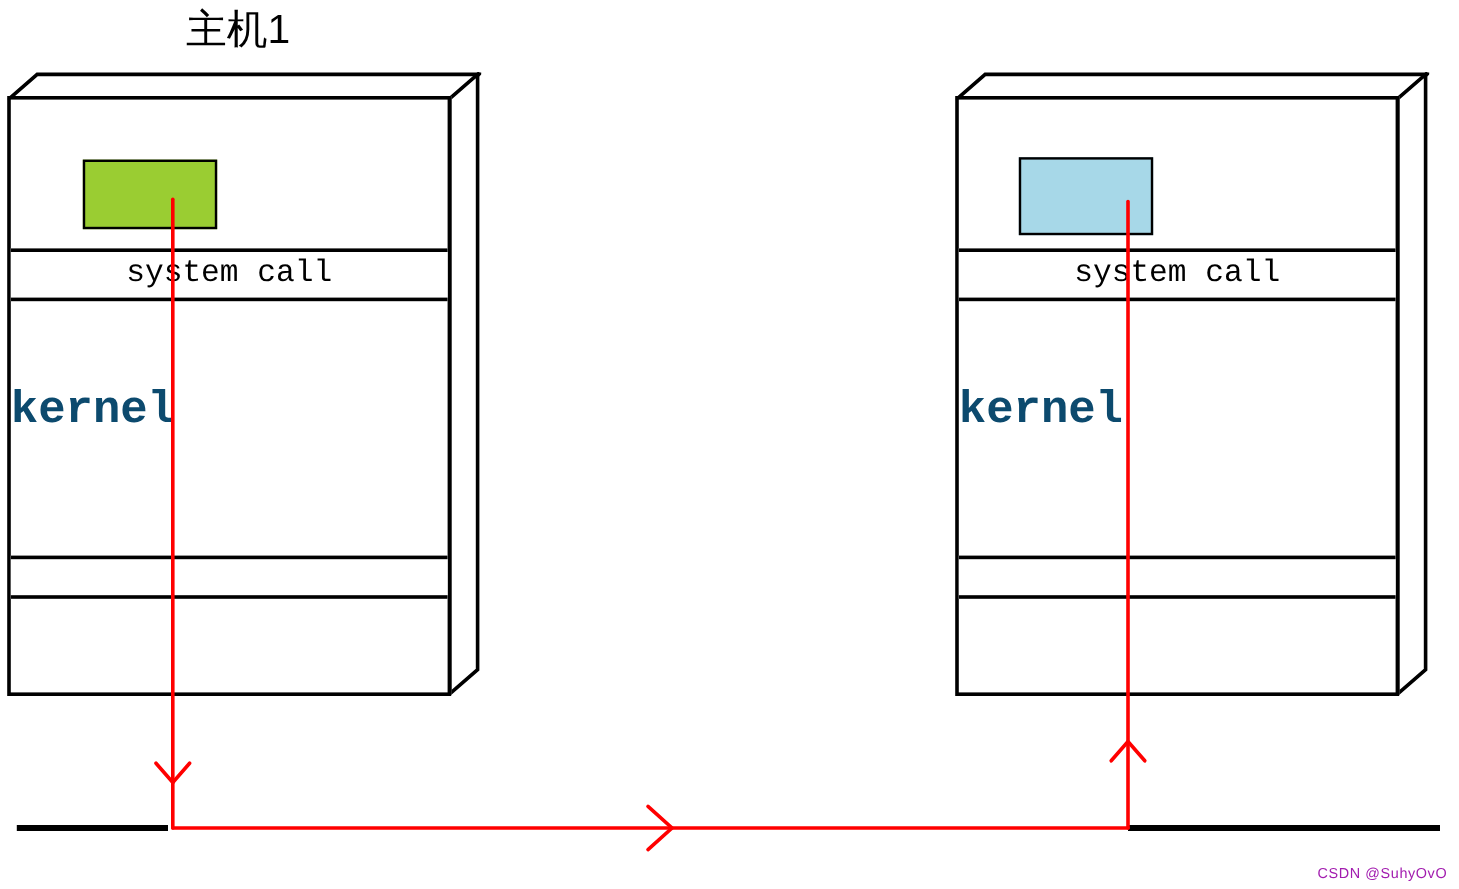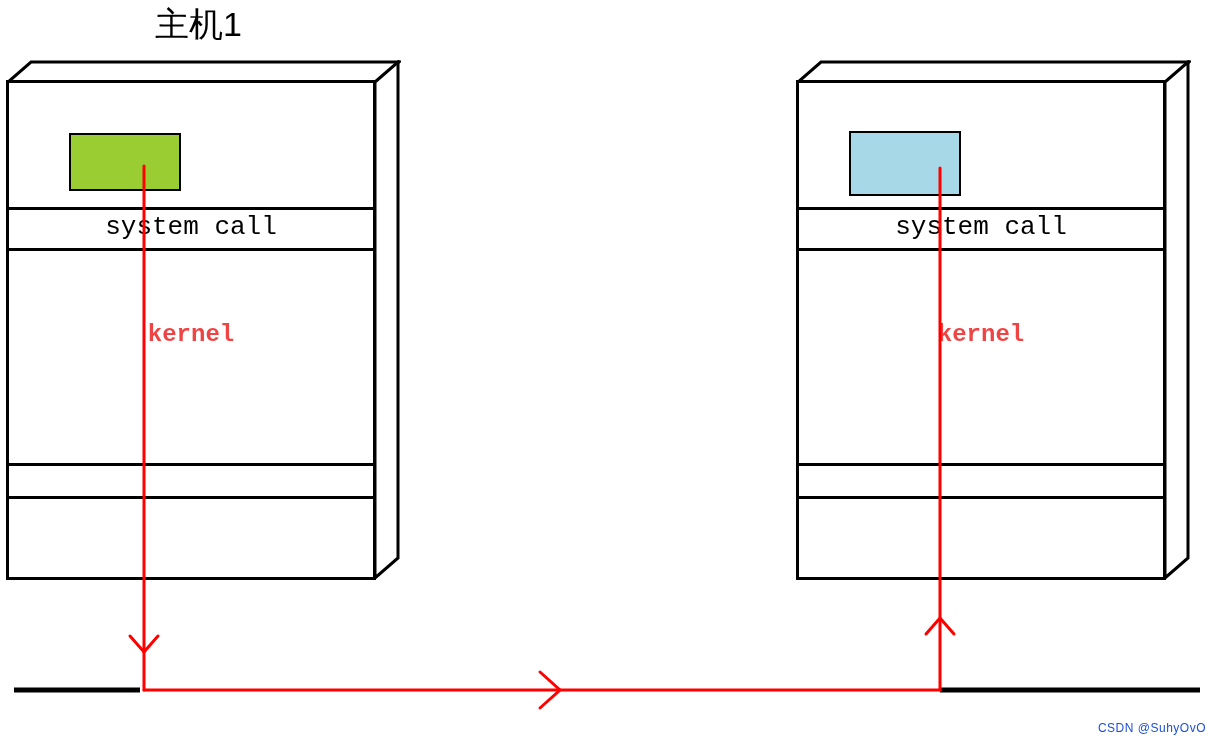--- a/index.html
+++ b/index.html
@@ -62,39 +62,38 @@
     text-align: center;
     font-size: 26px;
     line-height: 1.2;
     color: #000;
     background: #fff;
   }
   .kernel-label {
     position: absolute;
     left: 0;
     right: 0;
-    text-align: center;
-    font-size: 24px;
+    font-size: 38px;
     font-weight: bold;
-    color: #ef4444;
+    color: #0c4a6e;
   }
   .chip {
     position: absolute;
     border: 2px solid #000;
     box-sizing: border-box;
   }
   .chip.green { background: #9acd32; }
   .chip.blue  { background: #a7d8e8; }
   .watermark {
     position: absolute;
     right: 10px;
     bottom: 6px;
     font-family: Arial, sans-serif;
     font-size: 12px;
-    color: #1d4ed8;
+    color: #a21caf;
     letter-spacing: 0.5px;
   }
   svg.overlay {
     position: absolute;
     left: 0;
     top: 0;
     width: 1216px;
     height: 741px;
     pointer-events: none;
   }

